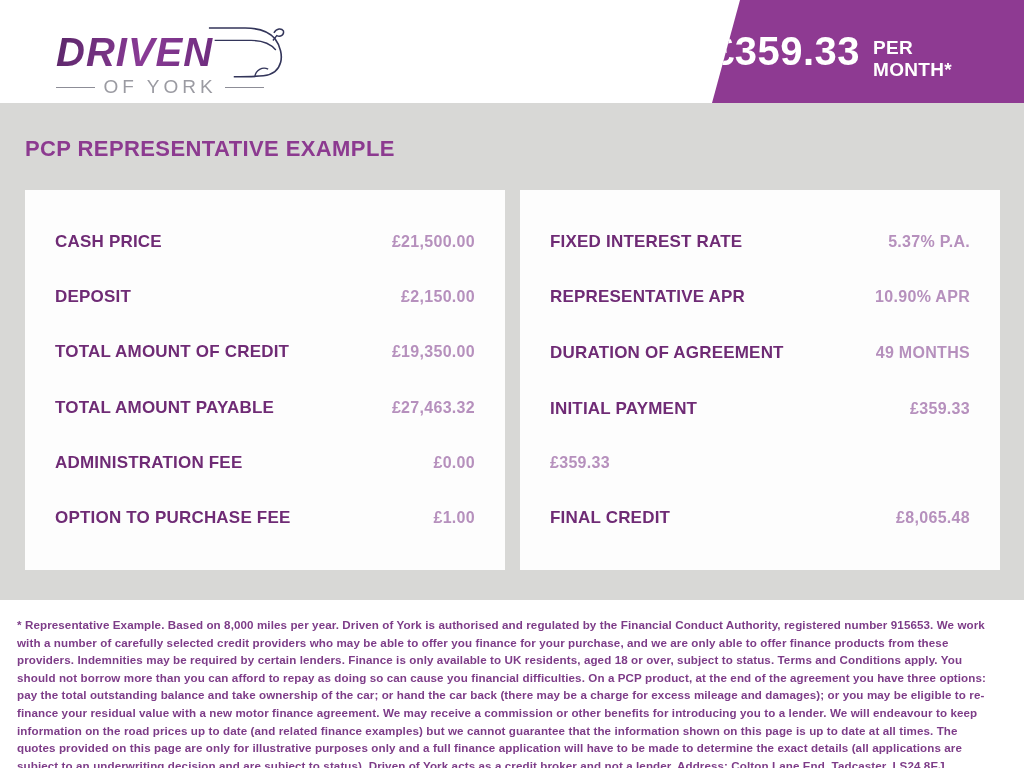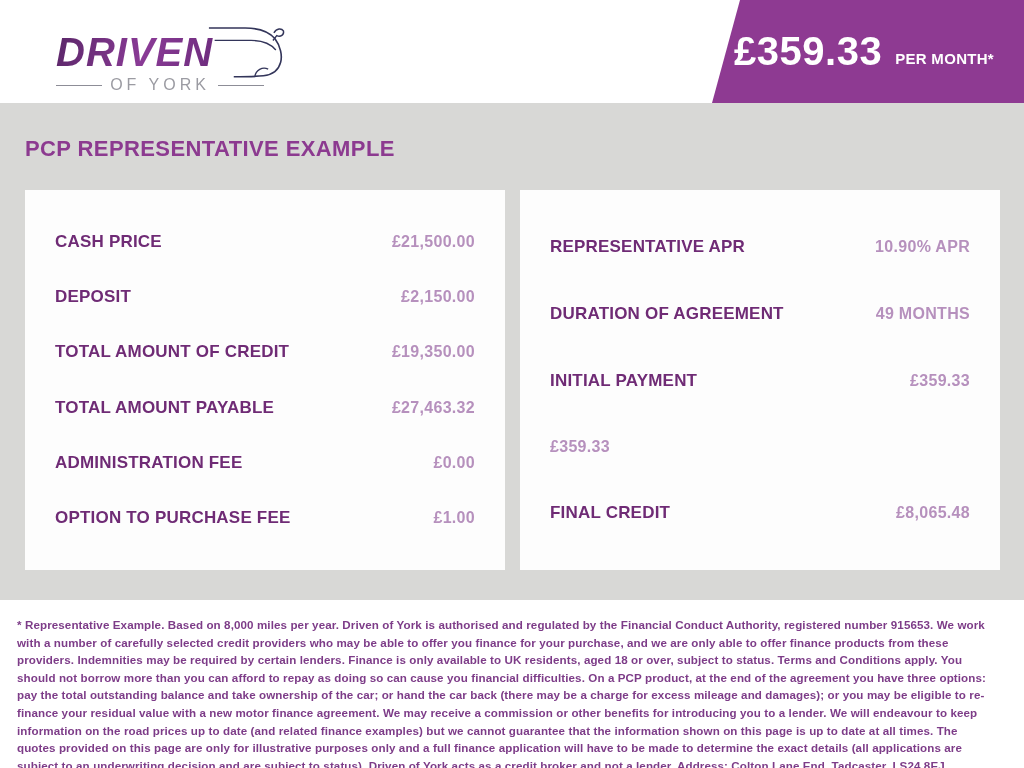--- a/index.html
+++ b/index.html
@@ -13,32 +13,32 @@
   .logo-top { display:flex; align-items:flex-end; }
   .logo-driven {
     font-size:40px; font-weight:800; font-style:italic; letter-spacing:1px;
     background:linear-gradient(105deg,#5a2668 0%,#8a3b96 55%,#6d2c7d 100%);
     -webkit-background-clip:text; background-clip:text; color:transparent;
     line-height:44px;
   }
   .logo-car { margin-left:-6px; margin-bottom:-14px; }
   .logo-sub { display:flex; align-items:center; width:208px; margin-top:2px; }
   .logo-sub .rule { flex:1; height:1px; background:#8d8d97; }
-  .logo-sub-text { padding:0 8px; font-size:16px; letter-spacing:4px;
+  .logo-sub-text { padding:0 8px; font-size:19px; letter-spacing:4px;
     color:#9b9ba2; font-weight:400; white-space:nowrap; }
 
   .price-banner {
     position:absolute; right:0; top:0; height:103px; width:312px;
     background:#8e3a92;
     clip-path:polygon(28px 0, 100% 0, 100% 100%, 0 100%);
     display:flex; align-items:center; justify-content:flex-end;
     padding-right:30px;
   }
   .price-amount { color:#ffffff; font-size:40px; font-weight:800; letter-spacing:0.5px; }
-  .price-period { color:#ffffff; font-size:15px; font-weight:800; margin-left:13px;
+  .price-period { color:#ffffff; font-size:19px; font-weight:800; margin-left:13px;
     margin-top:14px; letter-spacing:0.3px; }
 
   
   .main { height:497px; background:#d8d8d6; padding:24px 24px 0 25px; }
   .page-title { color:#8c3a90; font-size:22px; font-weight:800;
     letter-spacing:0.4px; margin:9px 0 28px 0; }
 
   .cards { display:flex; gap:15px; }
   .card { width:480px; height:380px; background:#fdfdfd;
     padding:24px 30px; display:flex; flex-direction:column; justify-content:space-around; }
@@ -107,20 +107,24 @@
         <span class="frow-value">£0.00</span>
       </div>
       <div class="frow">
         <span class="frow-label">OPTION TO PURCHASE FEE</span>
         <span class="frow-value">£1.00</span>
       </div>
     </div>
 
     <div class="card">
       <div class="frow">
+        <span class="frow-label">FIXED INTEREST RATE</span>
+        <span class="frow-value">5.37% P.A.</span>
+      </div>
+      <div class="frow">
         <span class="frow-label">REPRESENTATIVE APR</span>
         <span class="frow-value">10.90% APR</span>
       </div>
       <div class="frow">
         <span class="frow-label">DURATION OF AGREEMENT</span>
         <span class="frow-value">49 MONTHS</span>
       </div>
       <div class="frow">
         <span class="frow-label">INITIAL PAYMENT</span>
         <span class="frow-value">£359.33</span>

